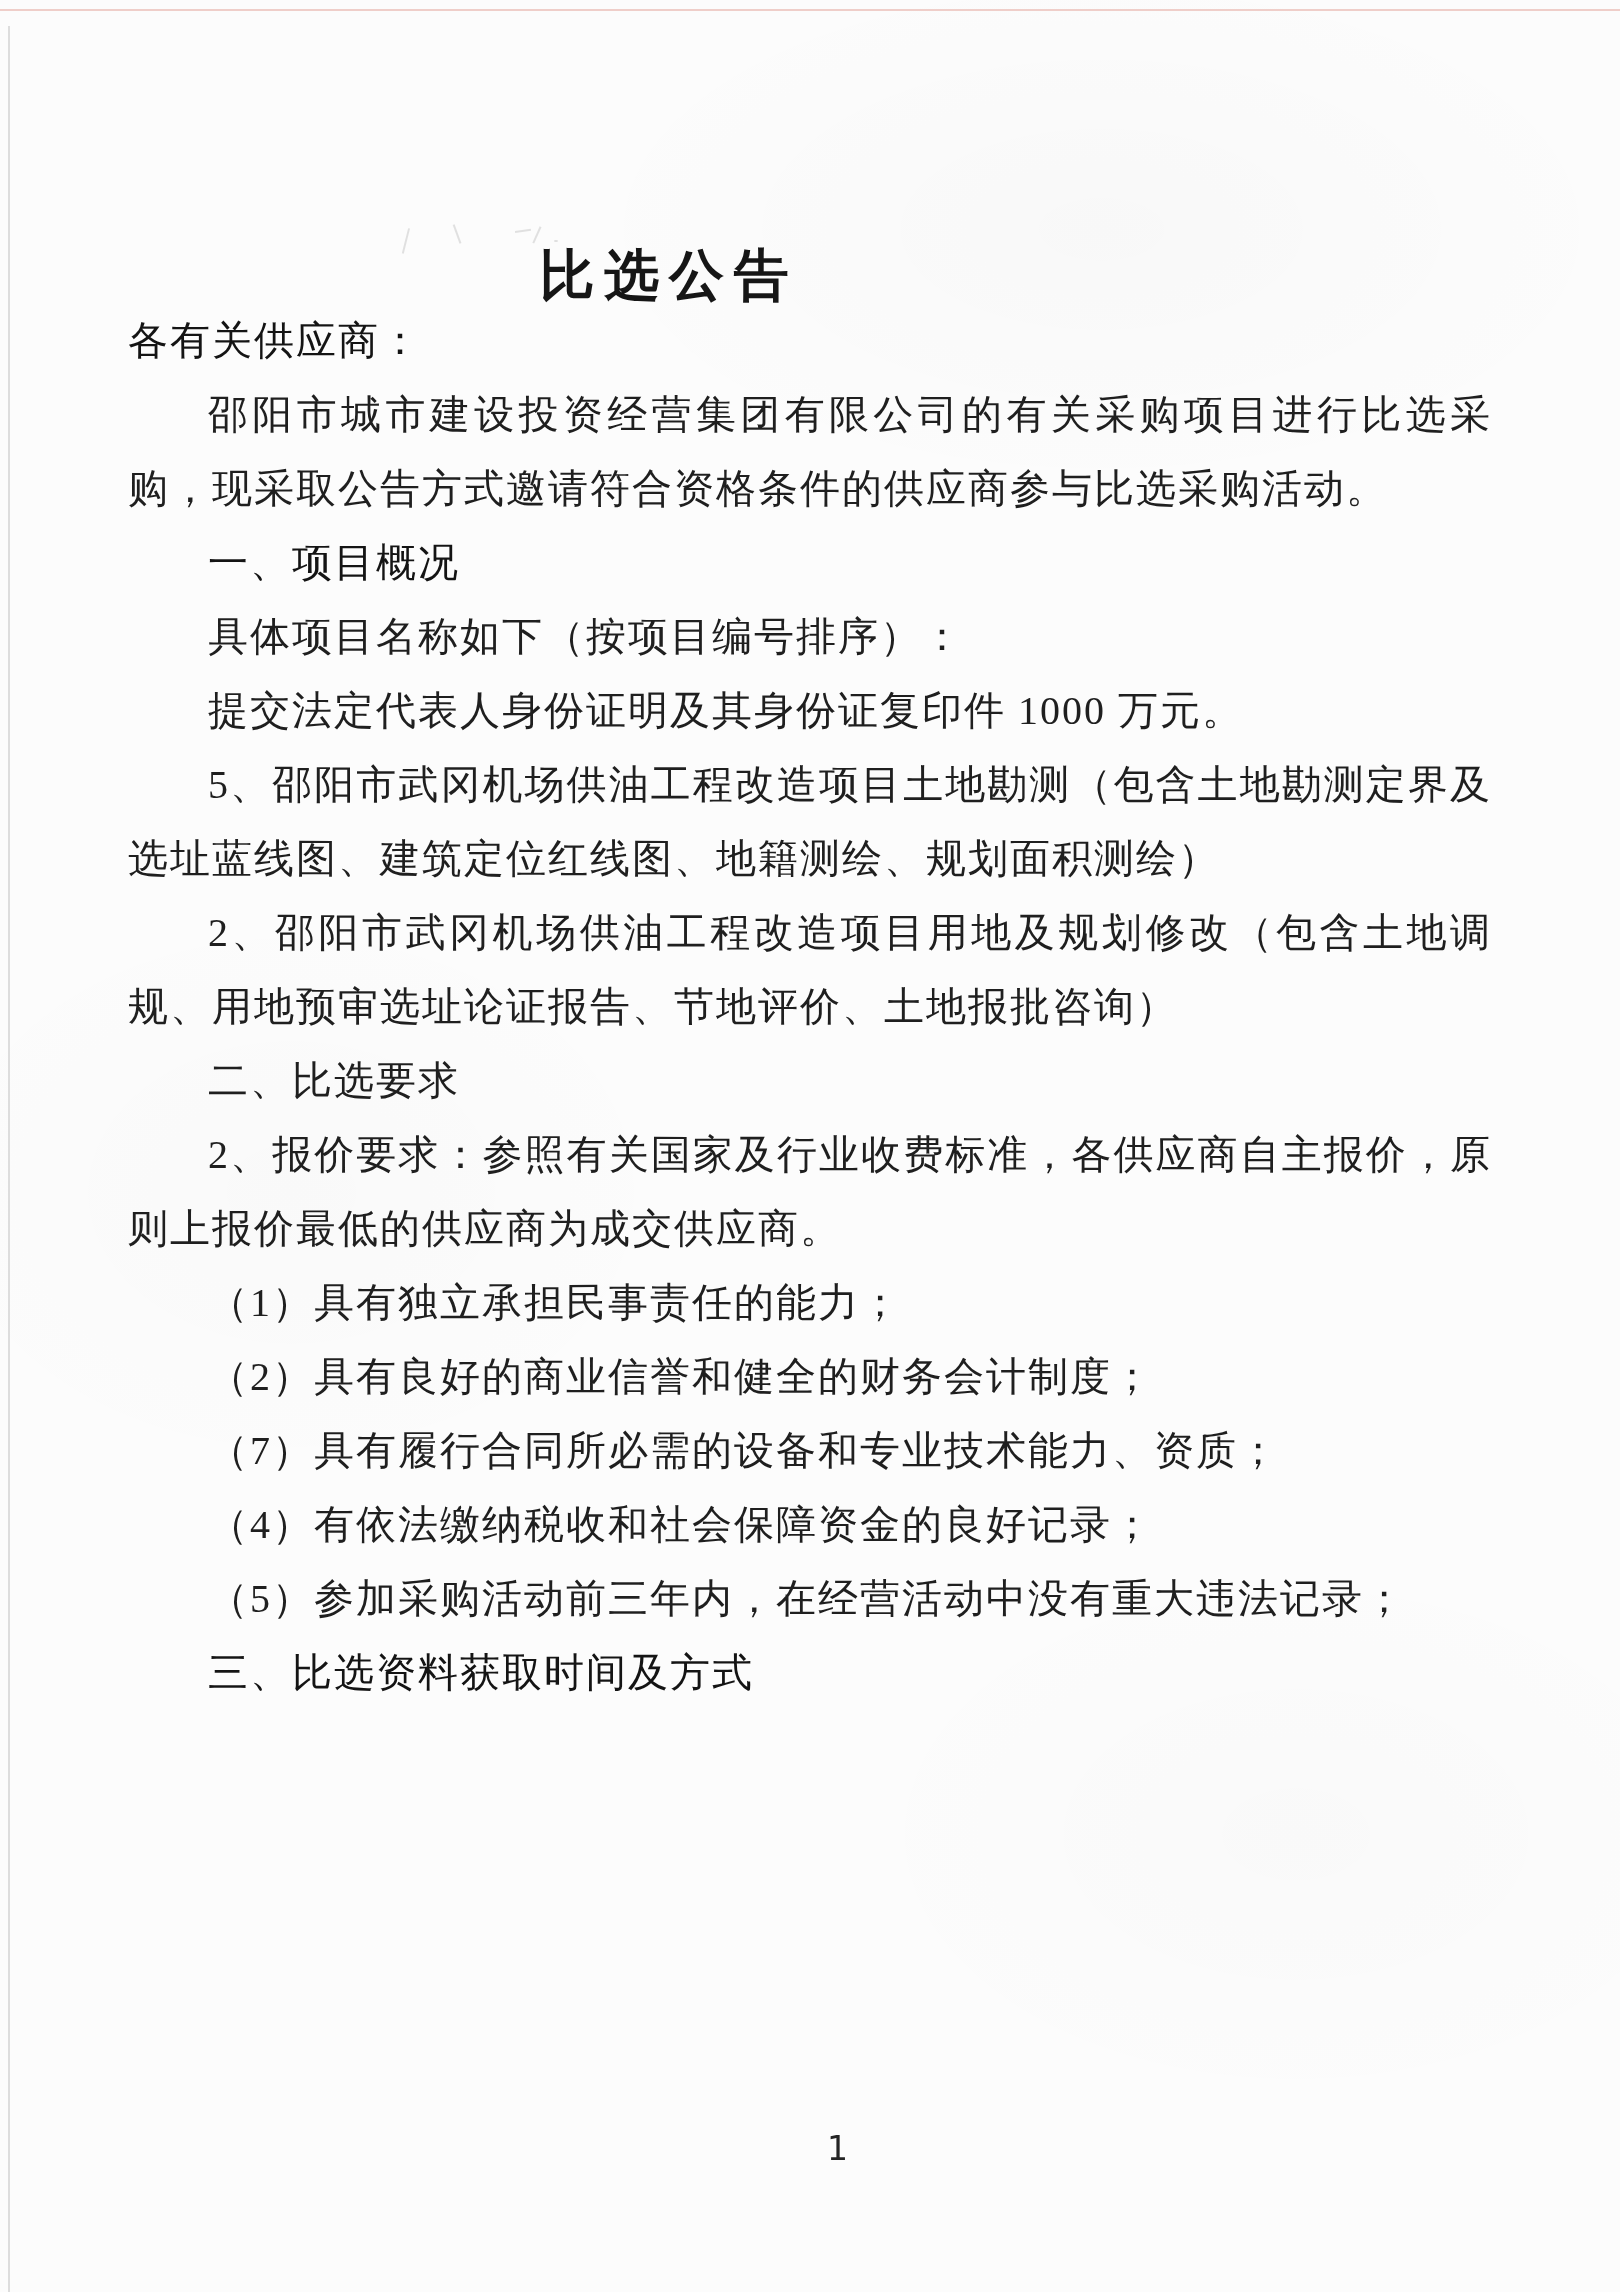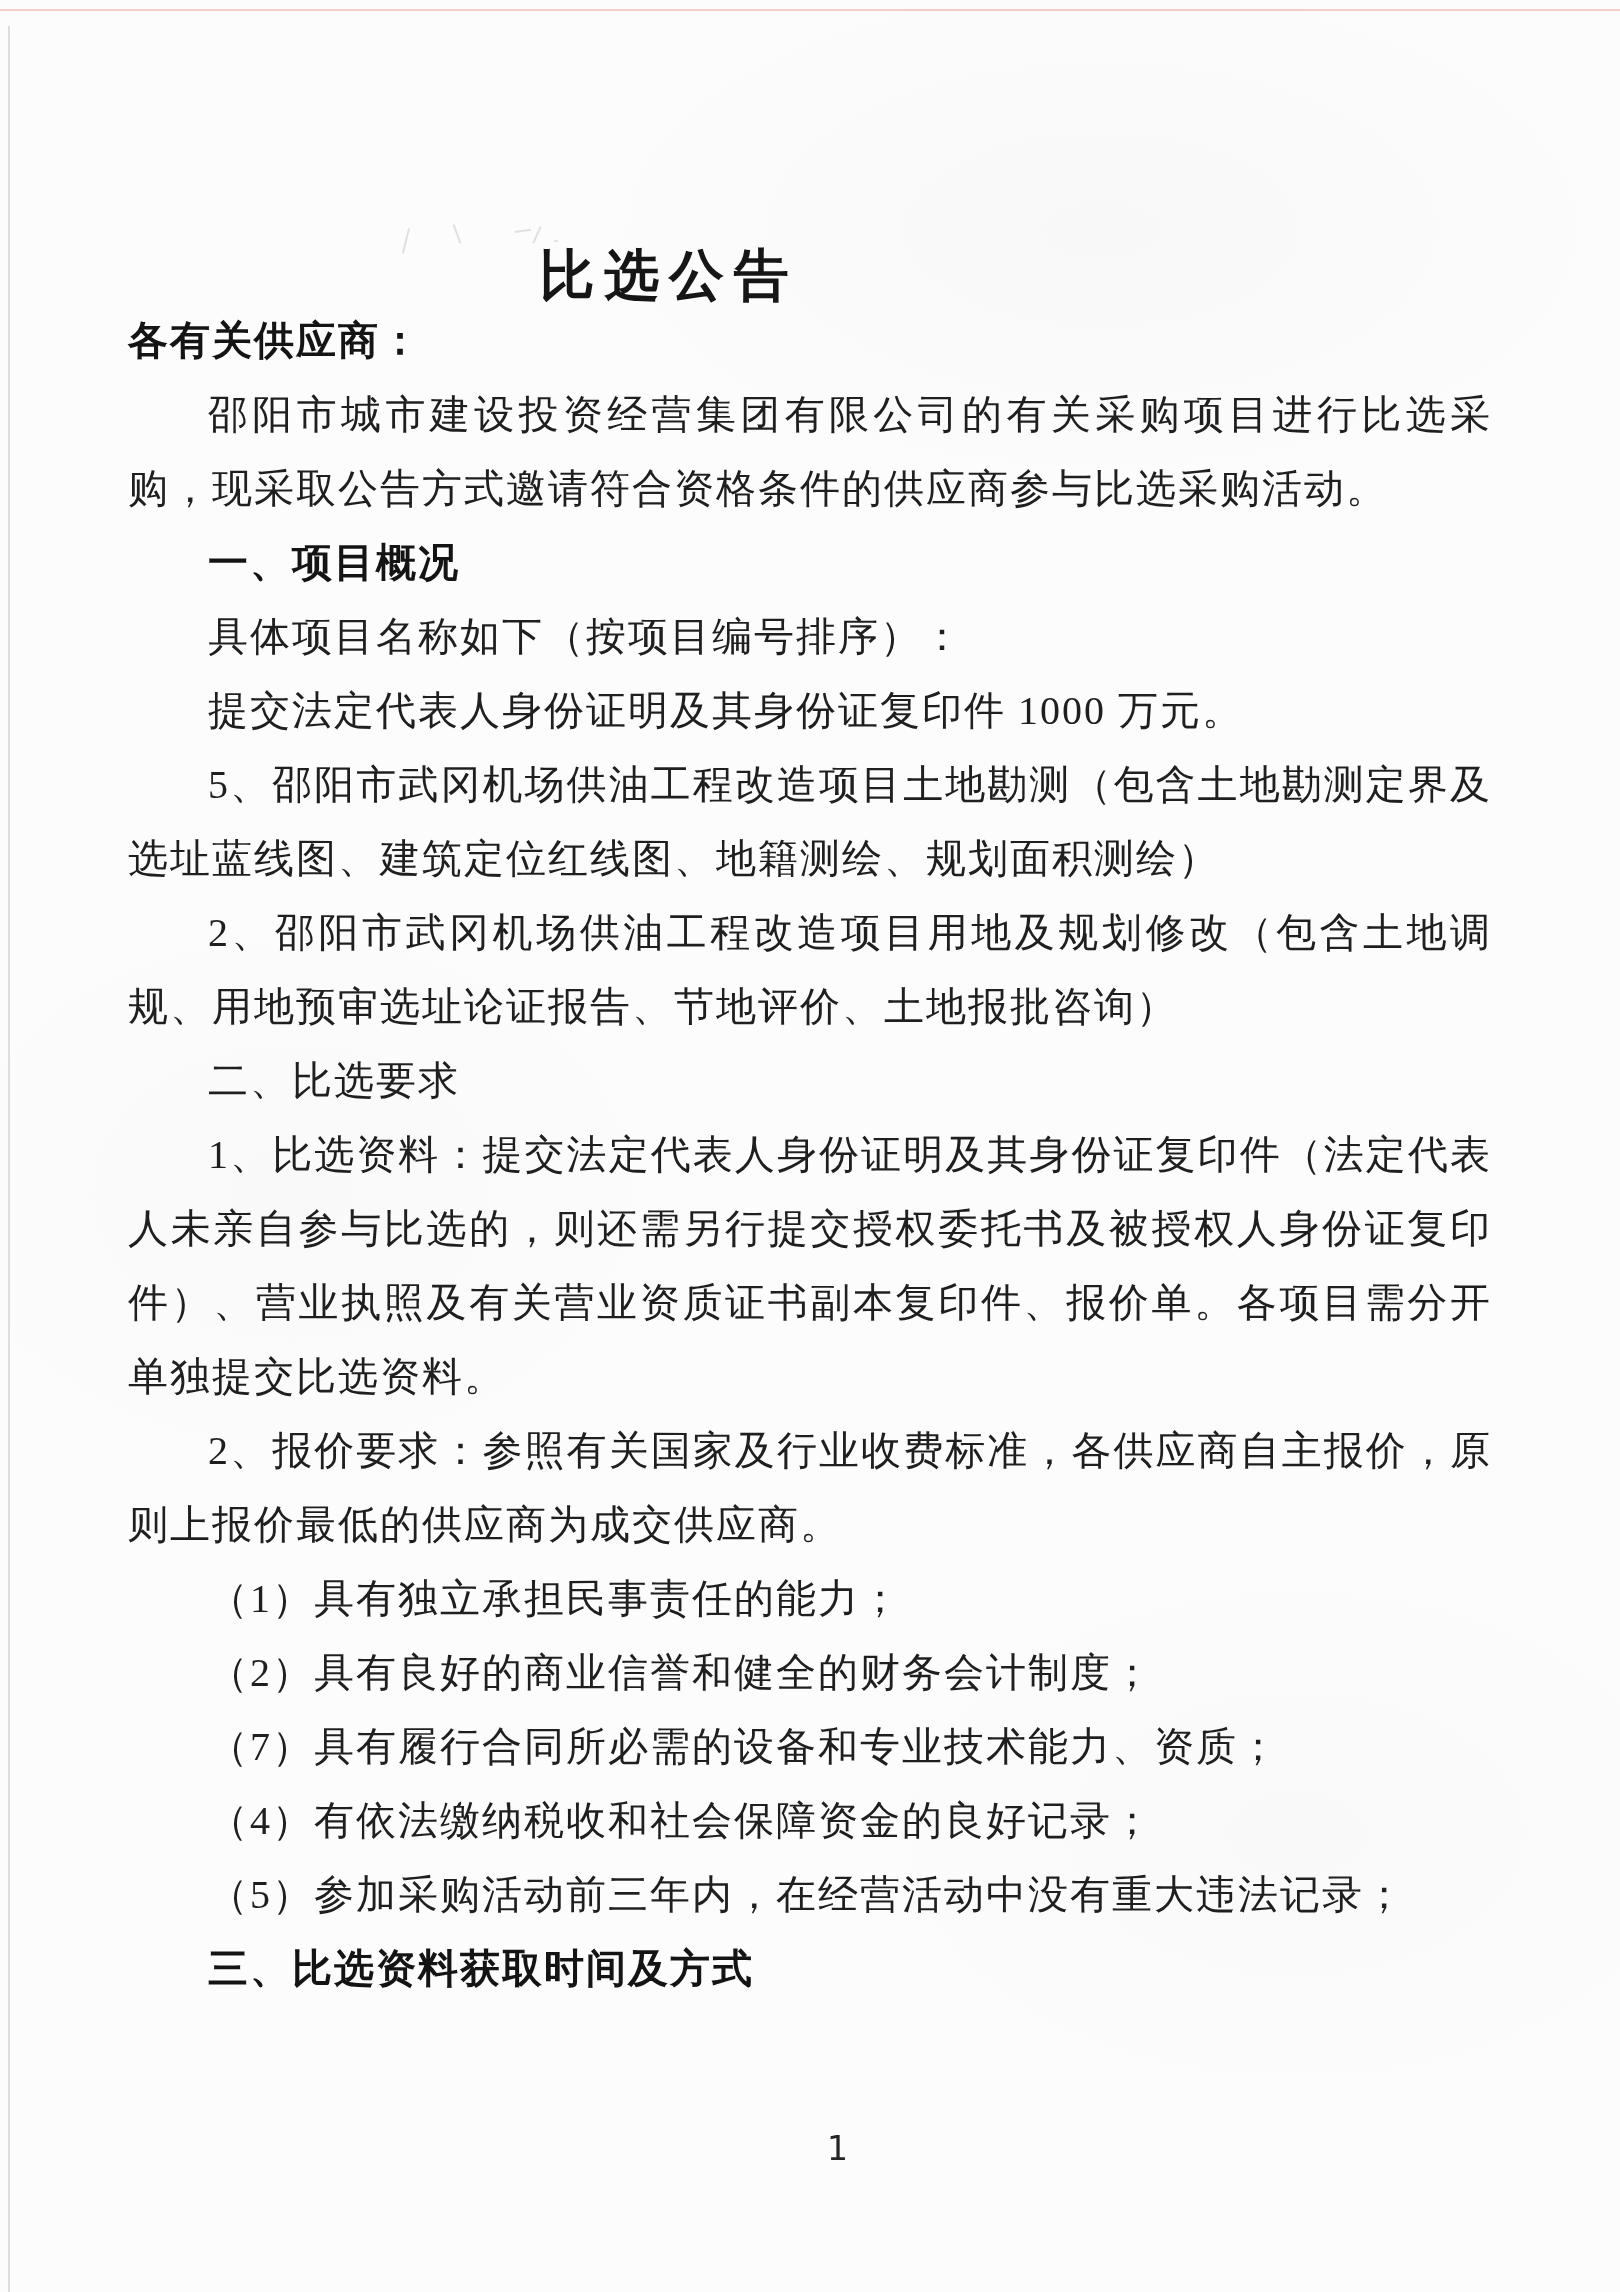--- a/index.html
+++ b/index.html
@@ -70,21 +70,21 @@
     font-size: 40px;
     line-height: 74px;
     letter-spacing: 2px;
     text-align: justify;
   }
   .doc-body p {
     margin: 0;
     padding: 0;
   }
   .doc-body p.indent { text-indent: 2em; }
-  .doc-body p.bold { font-weight: bold; color: #141414; }
+  .doc-body p.bold { font-weight: normal; color: #141414; }
 
   .page-footer {
     position: absolute;
     top: 2129px;
     left: 0;
     width: 100%;
     text-align: center;
   }
   .page-number {
     display: inline-block;
@@ -112,21 +112,20 @@
 
 <div class="doc-body">
     <p class="bold ">各有关供应商：</p>
     <p class="indent">邵阳市城市建设投资经营集团有限公司的有关采购项目进行比选采购，现采取公告方式邀请符合资格条件的供应商参与比选采购活动。</p>
     <p class="bold indent">一、项目概况</p>
     <p class="indent">具体项目名称如下（按项目编号排序）：</p>
     <p class="indent">提交法定代表人身份证明及其身份证复印件 1000 万元。</p>
     <p class="indent">5、邵阳市武冈机场供油工程改造项目土地勘测（包含土地勘测定界及选址蓝线图、建筑定位红线图、地籍测绘、规划面积测绘）</p>
     <p class="indent">2、邵阳市武冈机场供油工程改造项目用地及规划修改（包含土地调规、用地预审选址论证报告、节地评价、土地报批咨询）</p>
     <p class="indent">二、比选要求</p>
-    <p class="indent">1、比选资料：提交法定代表人身份证明及其身份证复印件（法定代表人未亲自参与比选的，则还需另行提交授权委托书及被授权人身份证复印件）、营业执照及有关营业资质证书副本复印件、报价单。各项目需分开单独提交比选资料。</p>
     <p class="indent">2、报价要求：参照有关国家及行业收费标准，各供应商自主报价，原则上报价最低的供应商为成交供应商。</p>
     <p class="indent">（1）具有独立承担民事责任的能力；</p>
     <p class="indent">（2）具有良好的商业信誉和健全的财务会计制度；</p>
     <p class="indent">（7）具有履行合同所必需的设备和专业技术能力、资质；</p>
     <p class="indent">（4）有依法缴纳税收和社会保障资金的良好记录；</p>
     <p class="indent">（5）参加采购活动前三年内，在经营活动中没有重大违法记录；</p>
     <p class="bold indent">三、比选资料获取时间及方式</p>
   </div>
 
 <div class="page-footer">

